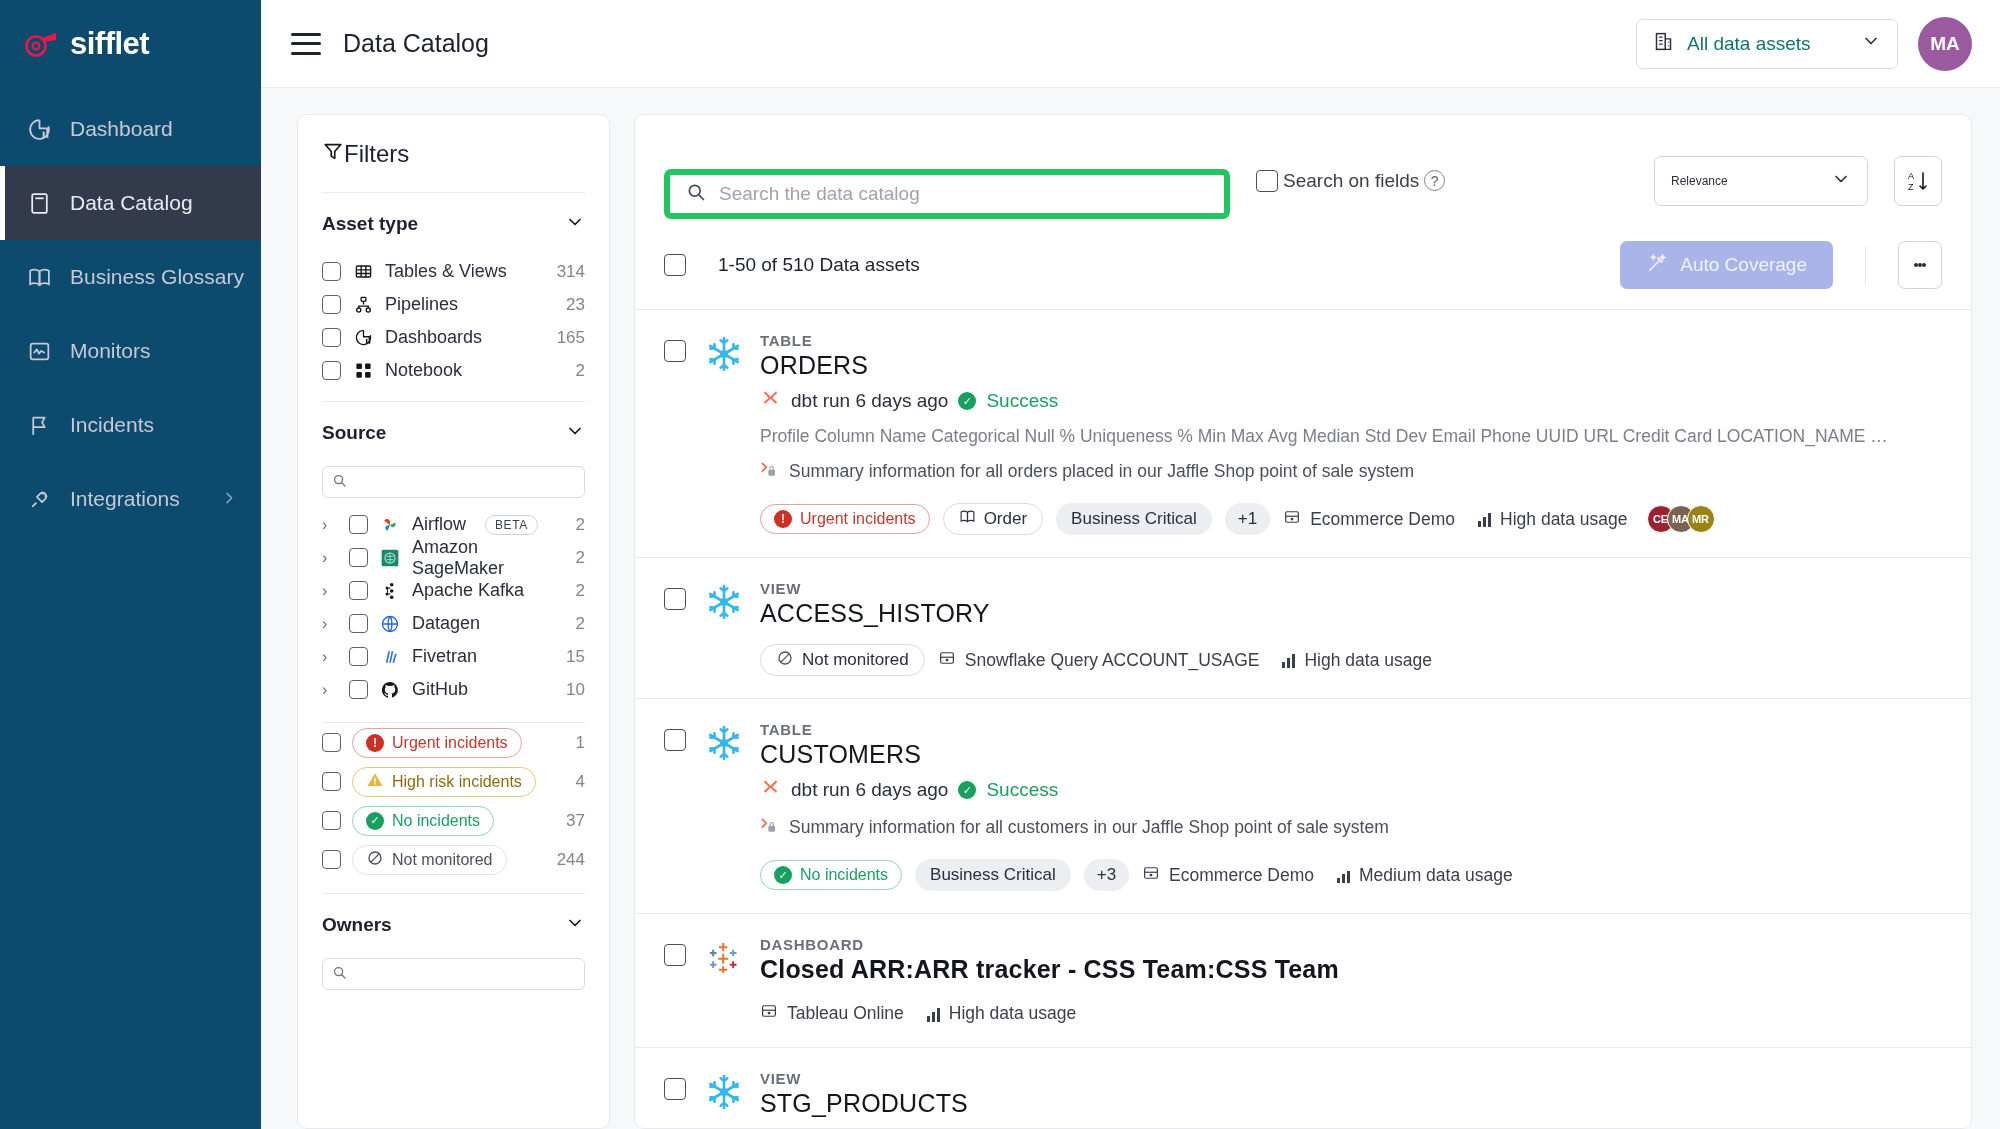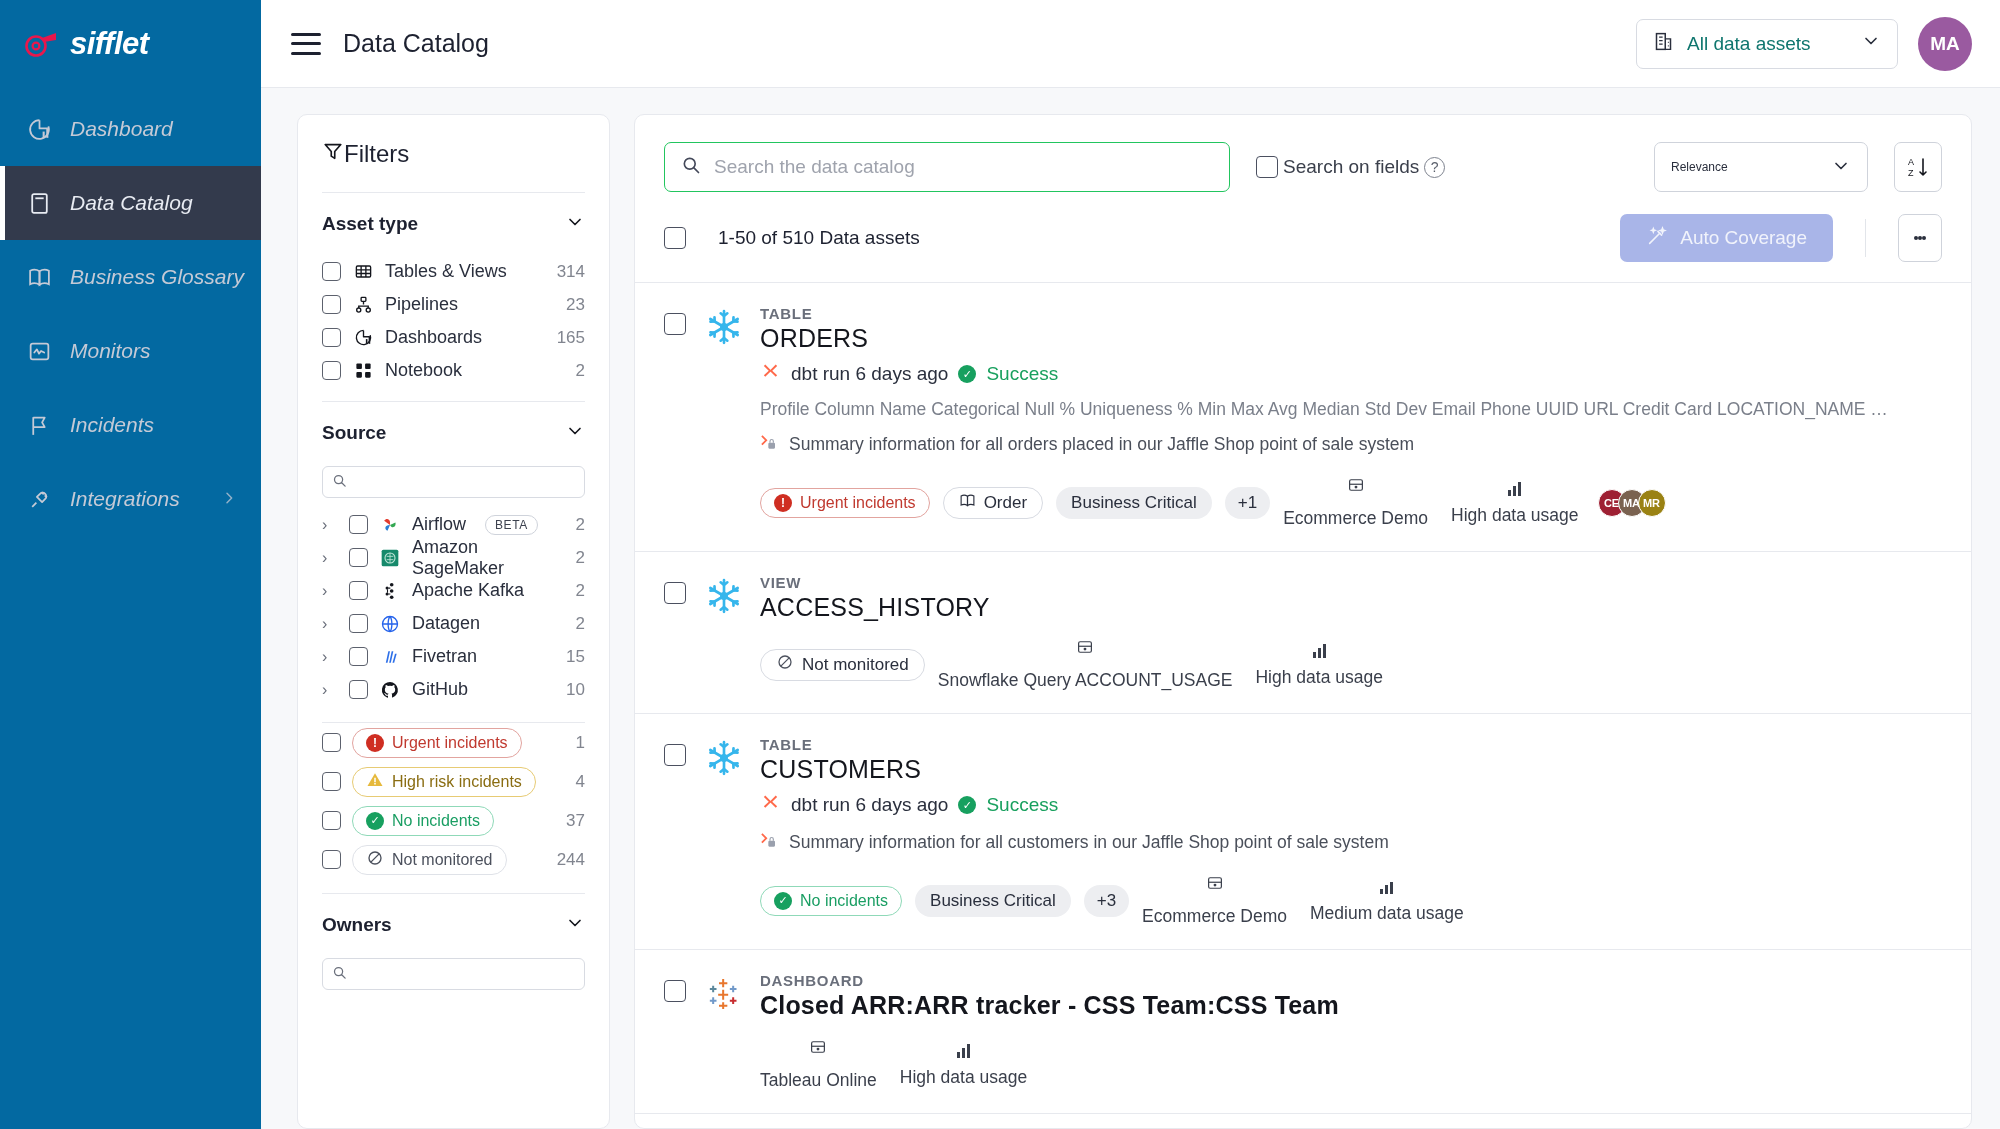--- a/index.html
+++ b/index.html
@@ -7,24 +7,23 @@
     width: 2000px; height: 1129px;
     font-family: "Liberation Sans", sans-serif;
     background: #ffffff;
     overflow: hidden;
   }
   .app { display: flex; width: 2000px; height: 1129px; }
 
   
   .sidebar {
     width: 261px; flex: 0 0 261px;
-    background: #0369a1;
+    background: #0c4a6e;
     display: flex; flex-direction: column;
     position: relative;
-    font-style: italic;
   }
   .logo-row {
     height: 88px; display: flex; align-items: center; gap: 10px;
     padding-left: 22px;
   }
   .logo-mark { width: 38px; height: 28px; flex: 0 0 38px; }
   .logo-text { color: #fff; font-size: 31px; font-weight: 700; letter-spacing: -0.5px; }
   .nav { display: flex; flex-direction: column; margin-top: 4px; }
   .nav-item {
     height: 74px; display: flex; align-items: center; gap: 18px;
@@ -101,22 +100,22 @@
   .dot.red { background:#cf2e22; color:#fff; font-size:12px; font-weight:700; }
   .dot.grn { background:#17a05f; color:#fff; font-size:11px; }
 
   
   .results-panel {
     flex: 1 1 auto; background: #fff; border: 1px solid #e7e9ee; border-radius: 10px;
     min-width: 0; height: 1015px; overflow: hidden; display: flex; flex-direction: column;
   }
   .res-search-row { display: flex; align-items: center; gap: 26px; padding: 27px 29px 0 29px; }
   .search-box {
-    flex: 0 0 566px; height: 50px; border: 1px solid #22c55e; border-radius: 7px;
-    display: flex; align-items: center; gap: 13px; padding: 0 16px;
+    flex: 0 0 566px; height: 50px; border: 6px solid #22c55e; border-radius: 7px;
+    display: flex; align-items: center; gap: 13px; padding: 0 16px; margin-top: 27px;
   }
   .search-box input {
     border: none; outline: none; font-size: 19px; color: #1d2130; width: 100%;
     font-family: "Liberation Sans", sans-serif; background: transparent;
   }
   .search-box input::placeholder { color: #9fa3ad; }
   .fields-toggle { display: flex; align-items: center; gap: 5px; font-size: 19px; color: #3a3f4b; cursor: pointer; }
   .cbx-lg { width: 22px; height: 22px; flex: 0 0 22px; border: 1.8px solid #4b5060; border-radius: 4px; background:#fff; }
   .qmark { width: 21px; height: 21px; border: 1.6px solid #7d828e; border-radius: 50%;
            font-size: 14px; color: #5b606c; display:flex;align-items:center;justify-content:center; }
@@ -158,21 +157,21 @@
   }
   .summary { margin-top: 12px; font-size: 17.5px; color: #4a4f5a; display: flex; align-items: center; gap: 9px; }
   .tag-row { display: flex; align-items: center; gap: 13px; margin-top: 19px; flex-wrap: nowrap; }
   .tag {
     display: inline-flex; align-items: center; gap: 8px; height: 32px; border-radius: 18px;
     padding: 0 15px; font-size: 17px; white-space: nowrap;
   }
   .tag.outline { border: 1px solid #d8dbe2; color: #2a2f3d; background: #fff; }
   .tag.grey { background: #edeef1; color: #2a2f3d; }
   .tag.plus { background: #edeef1; color: #2a2f3d; padding: 0 13px; }
-  .meta-inline { display: inline-flex; align-items: center; gap: 9px; font-size: 17.5px; color: #3a3f4b; flex-direction: column; }
+  .meta-inline { display: inline-flex; align-items: center; gap: 9px; font-size: 17.5px; color: #3a3f4b; }
   .avatars { display: flex; margin-left: 6px; }
   .av { width: 28px; height: 28px; border-radius: 50%; color: #fff; font-size: 11px; font-weight: 700;
         display:flex;align-items:center;justify-content:center; margin-left: -8px; border: 1.5px solid #fff; }
   .av:first-child { margin-left: 0; }
   .mini-bars { display: inline-flex; align-items: flex-end; gap: 2px; height: 16px; }
   .mini-bars i { display:block; width: 3px; background: #3a3f4b; }
 </style>
 </head>
 <body>
 

